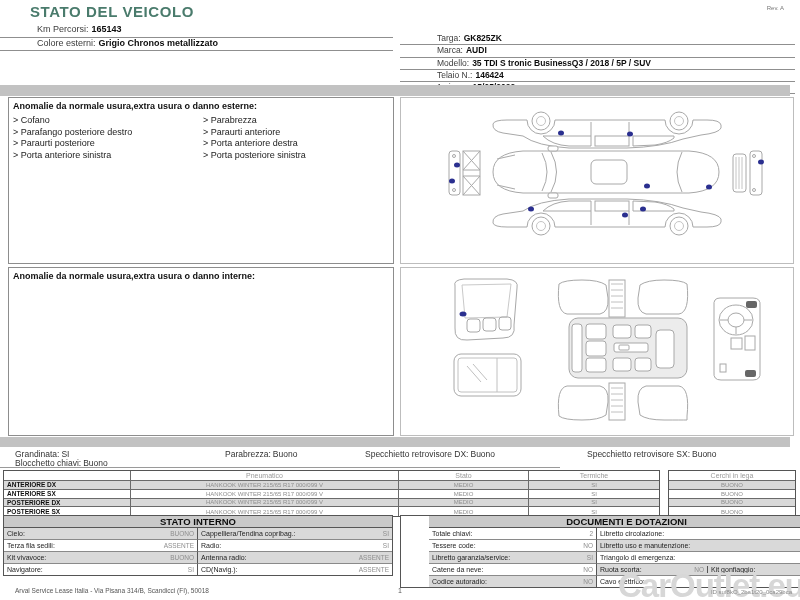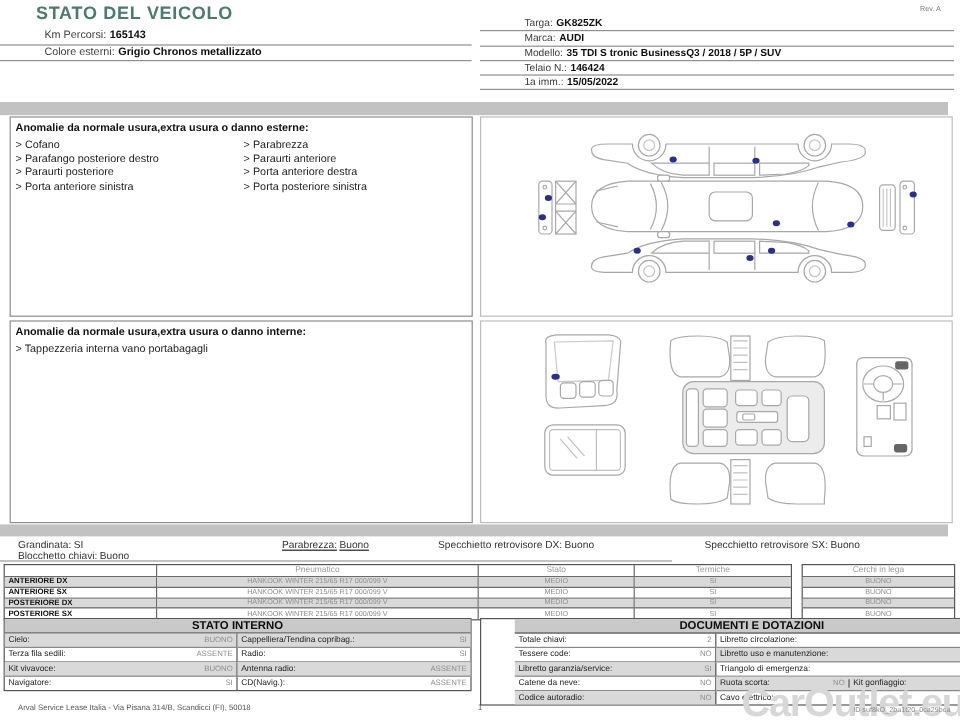--- a/index.html
+++ b/index.html
@@ -4,21 +4,21 @@
 <style>
   html,body{margin:0;padding:0;background:#fff;}
   .page{position:relative;width:800px;height:600px;background:#fff;overflow:hidden;
         font-family:"Liberation Sans",sans-serif;color:#222;}
   
   .title{position:absolute;left:30px;top:3px;font-size:15px;font-weight:bold;
          color:#4a7b6c;letter-spacing:.6px;}
   .rev{position:absolute;right:16px;top:5px;font-size:6px;color:#777;}
   .fieldcol{position:absolute;}
   .fc-left{left:0;top:24px;width:393px;}
-  .fc-right{left:400px;top:14px;width:395px;}
+  .fc-right{left:400px;top:33px;width:395px;}
   .frow{border-bottom:1px solid #8f8f8f;padding:0 0 1px 5px;white-space:nowrap;overflow:hidden;}
   .fc-left .frow{font-size:9px;height:11.5px;}
   .fc-right .frow{font-size:8.5px;height:10.3px;}
   .flabel{color:#3c3c3c;margin-left:32px;}
   .fval{font-weight:bold;color:#0d0d0d;margin-left:3px;}
   
   .band{position:absolute;left:0;width:790px;background:#c2c2c2;}
   .band1{top:85px;height:11px;}
   .band2{top:437px;height:10px;}
   
@@ -178,25 +178,20 @@
         <ellipse cx="360" cy="64" rx="3" ry="2.5"></ellipse>
         <ellipse cx="130" cy="111" rx="3" ry="2.5"></ellipse>
           <ellipse cx="224" cy="117" rx="3" ry="2.5"></ellipse>
           <ellipse cx="242" cy="111" rx="3" ry="2.5"></ellipse>
       </g>
     </svg>
   </div>
 
   <div class="abox tbox2">
     <div class="abox-title">Anomalie da normale usura,extra usura o danno interne:</div>
-    <div class="acols">
-      <ul class="alist">
-        <li class="wrapitem">Tappezzeria interna vano portabagagli</li>
-      </ul>
-    </div>
   </div>
 
   <div class="abox dbox2">
     <svg width="390" height="165" viewBox="0 0 390 165">
       <g stroke="#a8a8a8" fill="#fff">
         <path d="M54 18 Q52 12 63 11 L106 11 Q118 12 116 20 L113 57 Q115 70 102 70 L66 72 Q53 73 54 60 Z"></path>
         <path d="M61 17 L110 16 L106 49 L64 50 Z" stroke="#c9c9c9" fill="none"></path>
         <rect x="66" y="51" width="13" height="13" rx="3" fill="none"></rect>
         <rect x="82" y="50" width="13" height="13" rx="3" fill="none"></rect>
         <rect x="98" y="49" width="12" height="13" rx="3" fill="none"></rect>
@@ -241,21 +236,21 @@
       </g>
       <g fill="#2a2f8f">
         <ellipse cx="62" cy="46" rx="3.5" ry="2.5"></ellipse>
       </g>
     </svg>
   </div>
 
   <div class="band band2"></div>
 
   <div class="sumitem" style="left:15px;top:449px;"><span class="slabel">Grandinata:</span><span class="sval">SI</span></div>
-  <div class="sumitem" style="left:235px;top:449px;text-decoration:underline;"><span class="slabel">Parabrezza:</span><span class="sval">Buono</span></div>
+  <div class="sumitem" style="left:225px;top:449px;"><span class="slabel">Parabrezza:</span><span class="sval">Buono</span></div>
   <div class="sumitem" style="left:365px;top:449px;"><span class="slabel">Specchietto retrovisore DX:</span><span class="sval">Buono</span></div>
   <div class="sumitem" style="left:587px;top:449px;"><span class="slabel">Specchietto retrovisore SX:</span><span class="sval">Buono</span></div>
   <div class="sumitem" style="left:15px;top:458px;"><span class="slabel">Blocchetto chiavi:</span><span class="sval">Buono</span></div>
   <div class="blocline"></div>
 
   <div class="tgrid">
     <div class="cell th bb br"></div>
     <div class="cell th bb br">Pneumatico</div>
     <div class="cell th bb br">Stato</div>
     <div class="cell th bb">Termiche</div>

